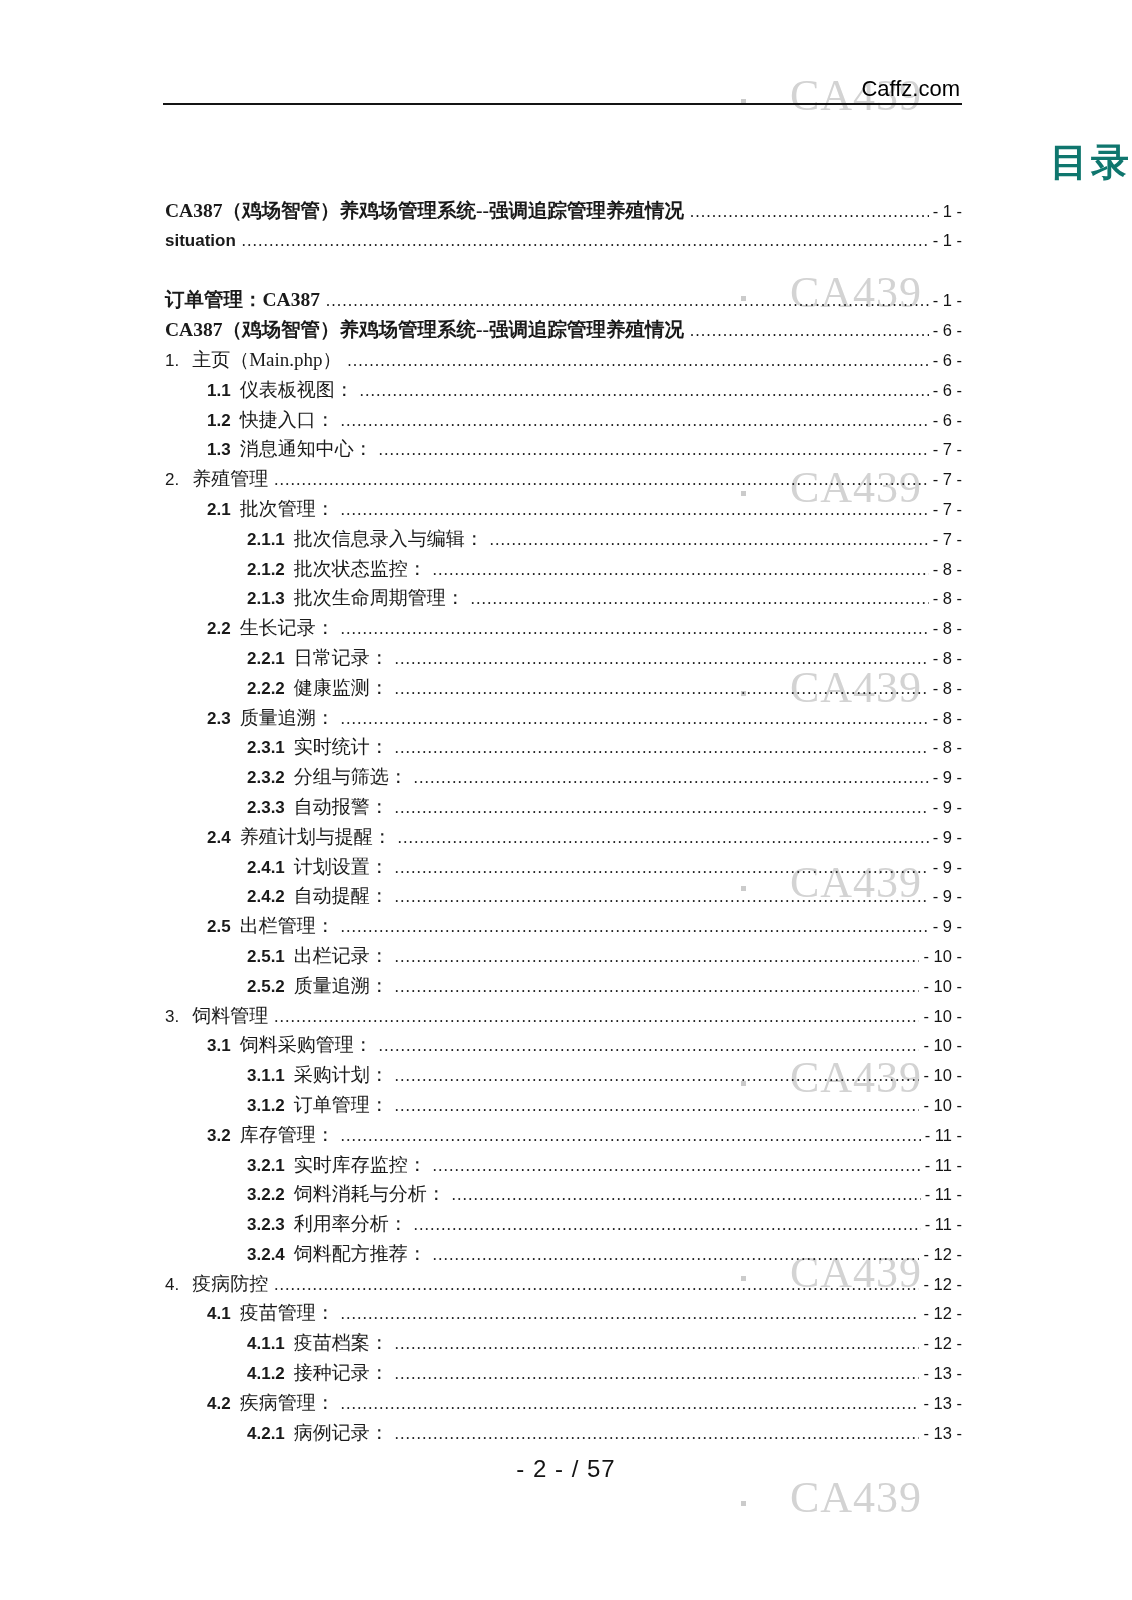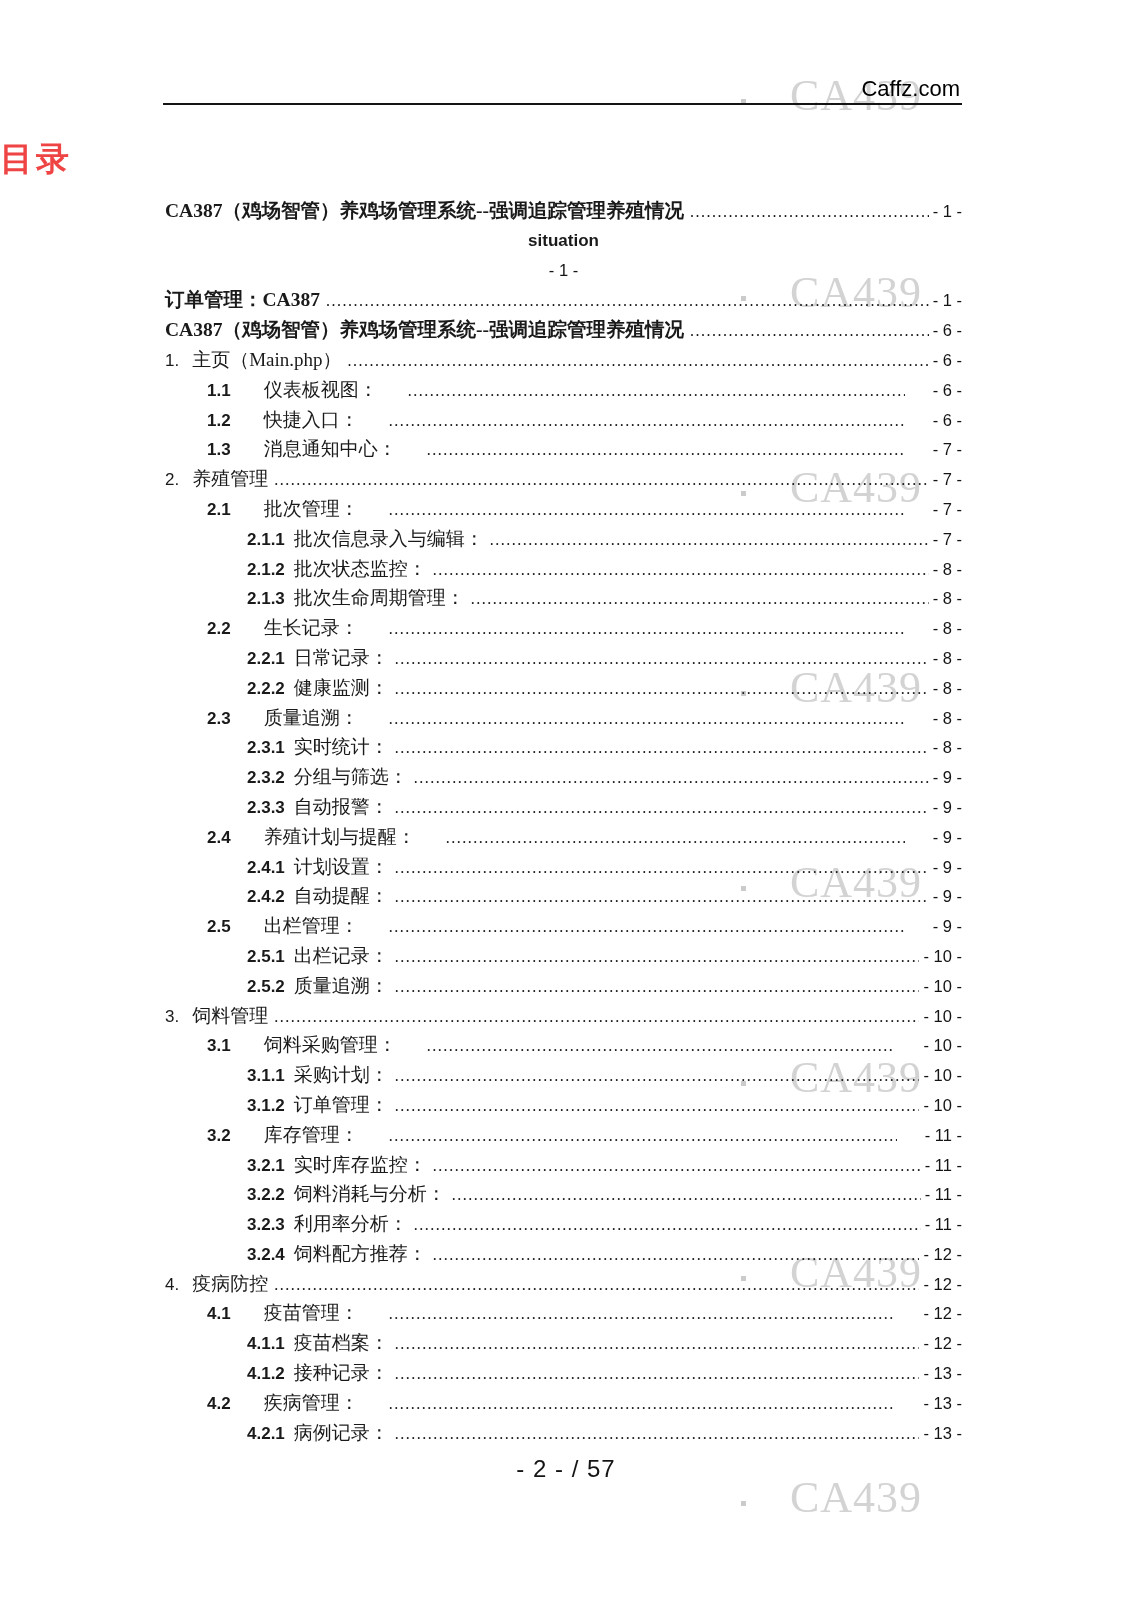--- a/index.html
+++ b/index.html
@@ -18,33 +18,33 @@
   }
   .wm-dot { width:5px; height:5px; background:#cbcbcb; margin-top:12px; }
   .wm-text { margin-left:44px; letter-spacing:1px;font-family:Liberation Serif, serif; }
 
   
   .header-rule { position:absolute; top:103px; left:163px; width:799px; border-top:2px solid #141414; z-index:1; }
   .site-name { position:absolute; top:76px; right:172px; font-family:"Liberation Sans", sans-serif; font-size:22px; color:#000000; z-index:2; }
 
   
   .doc-title {
-    position:absolute; top:137px; left:0; width:100%; text-align:left;
-    font-size:33px; font-weight:bold; color:#ef4444; letter-spacing:3px; z-index:1;
+    position:absolute; top:137px; left:0; width:100%; text-align:right;
+    font-size:38px; font-weight:bold; color:#0f766e; letter-spacing:3px; z-index:1;
   }
 
   
   .toc { position:absolute; top:196px; left:165px; width:797px; z-index:1; }
   .toc-row { display:flex; align-items:baseline; height:29.8px; line-height:29.8px; font-size:19px; white-space:nowrap; }
   .toc-row.heading { font-weight:bold; font-size:19.5px; }
   .toc-row.heading-wrap { display:block; height:59.6px; font-weight:bold;
     font-family:"Liberation Sans", sans-serif; font-size:17px; }
   .heading-wrap .just { height:29.8px; line-height:29.8px; text-align:justify; text-align-last:justify; word-spacing:2px; }
-  .heading-wrap .wrap2 { display:flex; align-items:center; height:29.8px; line-height:29.8px;flex-direction:column; }
-  .lvl2 { padding-left:42px;gap:24px; }
+  .heading-wrap .wrap2 { display:flex; align-items:flex-end; height:29.8px; line-height:29.8px; }
+  .lvl2 { padding-left:42px; }
   .lvl3 { padding-left:82px; }
   .num { font-family:"Liberation Sans", sans-serif; font-size:17px; font-weight:600; margin-right:9px; }
   .lvl1 .num { font-weight:400; margin-right:13px; }
   .leader { flex:1 1 auto; overflow:hidden; margin-left:6px; margin-right:4px; min-width:12px; }
   .leader::after {
     content:"..................................................................................................................................................................................................................................";
     font-family:"Liberation Serif", serif; font-weight:normal; font-size:16px; letter-spacing:1.5px; color:#141414;
   }
   .pg { font-family:"Liberation Sans", sans-serif; font-size:16.5px; font-weight:500; color:#141414; }
 

